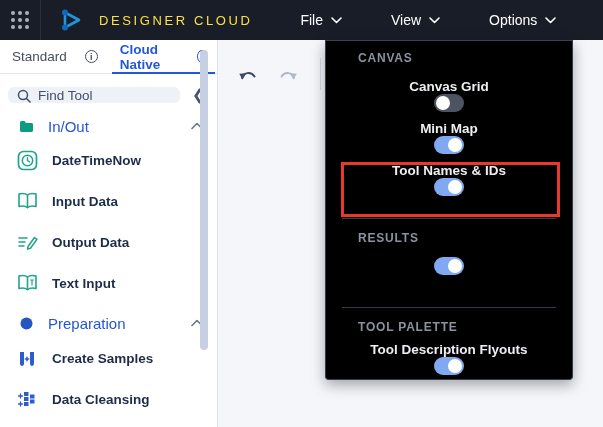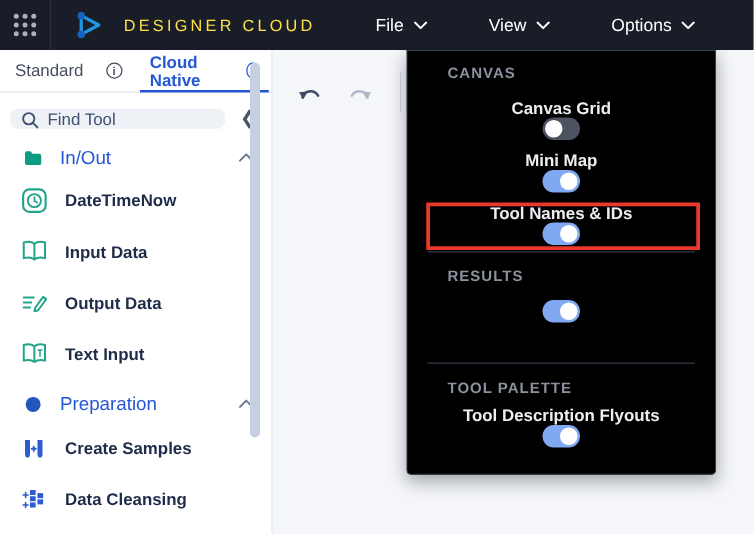--- a/index.html
+++ b/index.html
@@ -62,21 +62,21 @@
   #view-menu {
     position:absolute; left:325px; top:40px; width:248px; height:340px;
     background:#000000; border:1px solid #353c49; border-top-color:#3c4350;
     border-radius:0 0 4px 4px; box-shadow:0 5px 14px rgba(10,14,22,.35);
     z-index:40; padding:0 32px;
   }
   .mheader { padding-top:10px; height:26px; font-size:12px; font-weight:700; letter-spacing:.8px; color:#8b919e; }
   .mheader.h2 { padding-top:0; margin-top:12px; height:16px; }
   .mrow { height:42px; display:flex; align-items:center; justify-content:flex-start; position:relative; cursor:pointer;flex-direction:column; }
   .mrow.first { margin-top:12px; }
-  .mrow.hl { height:36px; }
+  .mrow.hl { height:53px; }
   .mrow.sug { margin-top:10px; }
   .mrow.fly { margin-top:6px; }
   .mlabel { color:#eceef2; font-size:13.5px; font-weight:600; }
   .mdivider { height:1px; background:#353c49; margin:2px -16px 0 -16px; }
   .mdivider.d2 { margin-top:8px; }
   .toggle { width:30px; height:18px; border-radius:9px; position:relative; flex:0 0 auto; cursor:pointer; }
   .toggle.on { background:#80a9f2; }
   .toggle.off { background:#4d5361; }
   .toggle .knob { position:absolute; top:2px; width:14px; height:14px; border-radius:50%; background:#fff; }
   .toggle.on .knob { right:2px; }

